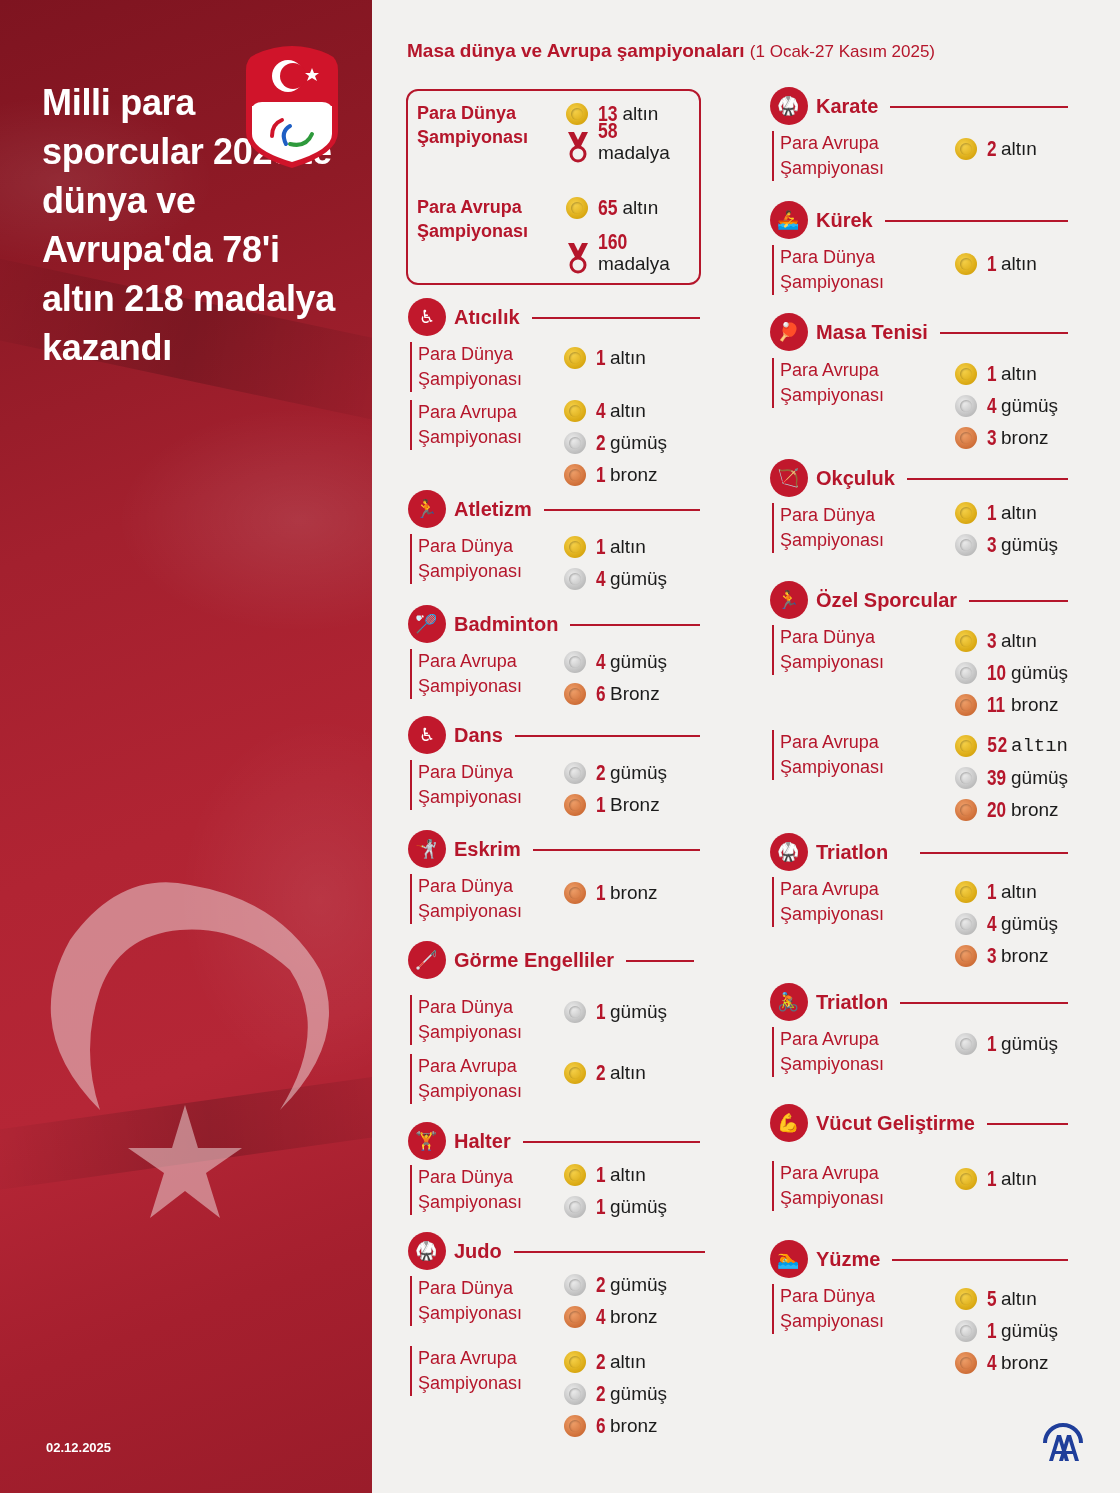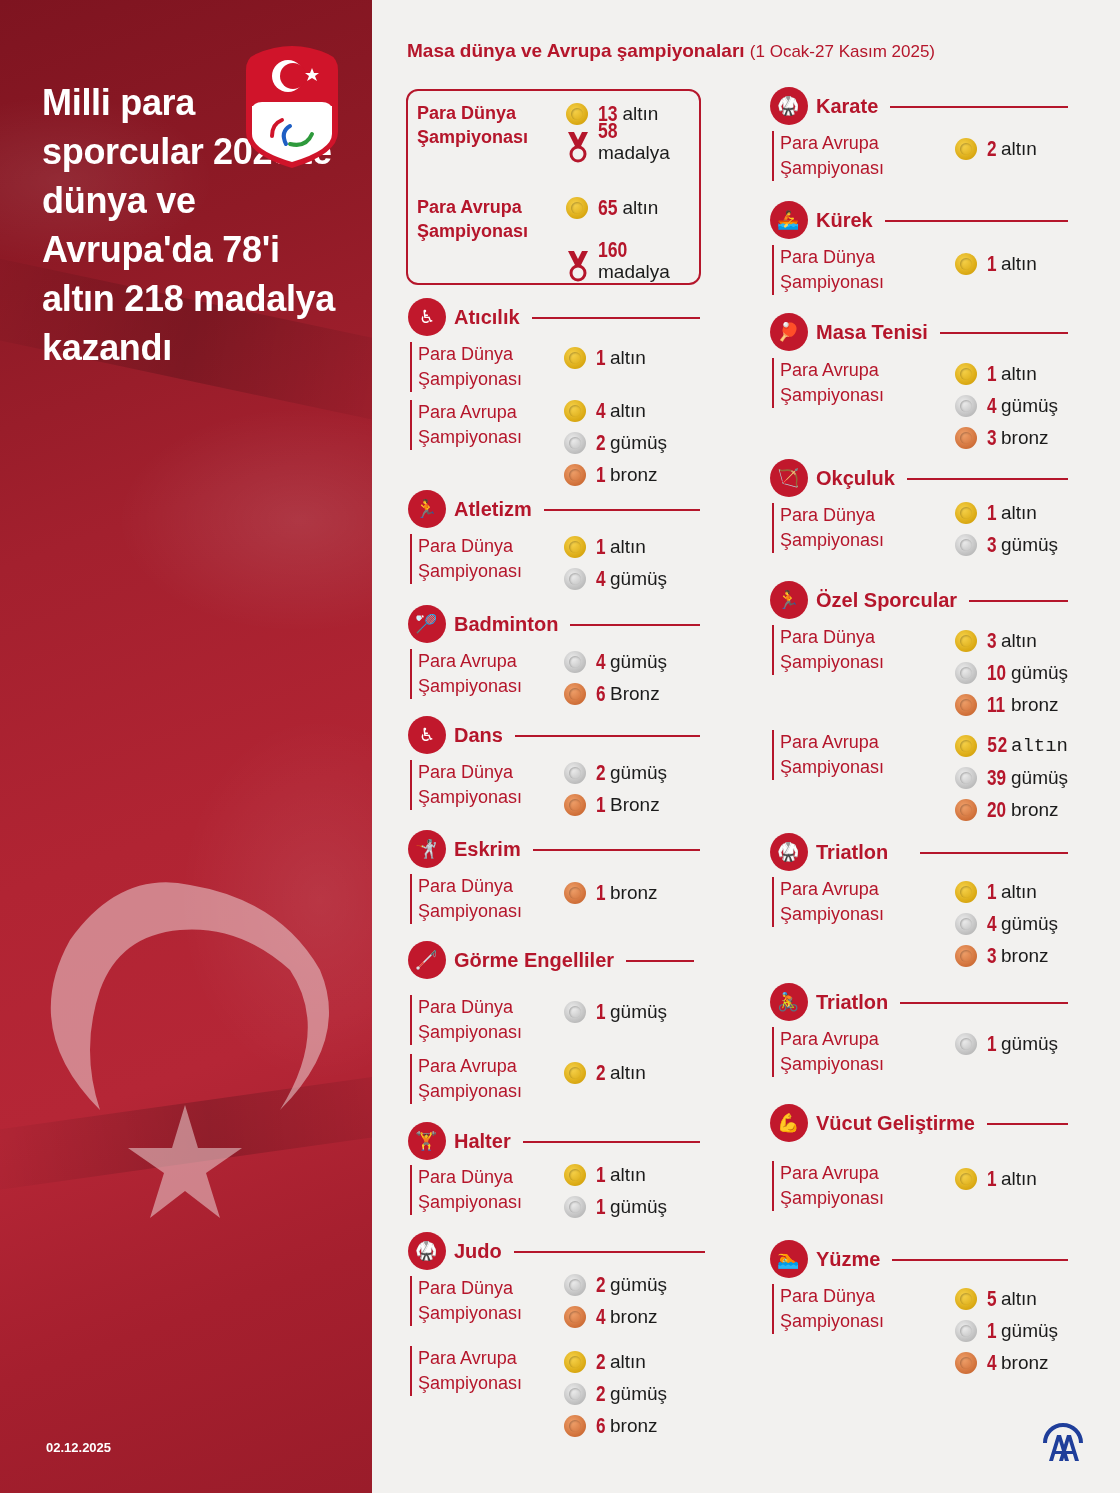--- a/index.html
+++ b/index.html
@@ -131,21 +131,21 @@
       <div class="num" style="margin-left:0">58</div>
       <div class="word">madalya</div>
     </div>
   </div>
   <div class="label" style="top:104px;">Para Avrupa Şampiyonası</div>
   <div class="m-row" style="top:106px;">
     <span class="coin gold"></span>
     <span class="num" style="margin-left:0">65</span>
     <span class="word">altın</span>
   </div>
-  <div class="m-row" style="top:148px;">
+  <div class="m-row" style="top:140px;">
     <svg class="medal-ribbon" viewBox="0 0 24 34">
       <path d="M2 2 L9 16 L15 16 L22 2 L16 2 L12 10 L8 2 Z" fill="#b5162b"></path>
       <circle cx="12" cy="24" r="7" fill="none" stroke="#b5162b" stroke-width="3"></circle>
     </svg>
     <div style="margin-left:8px;line-height:22px;">
       <div class="num" style="margin-left:0">160</div>
       <div class="word">madalya</div>
     </div>
   </div>
 </div>

